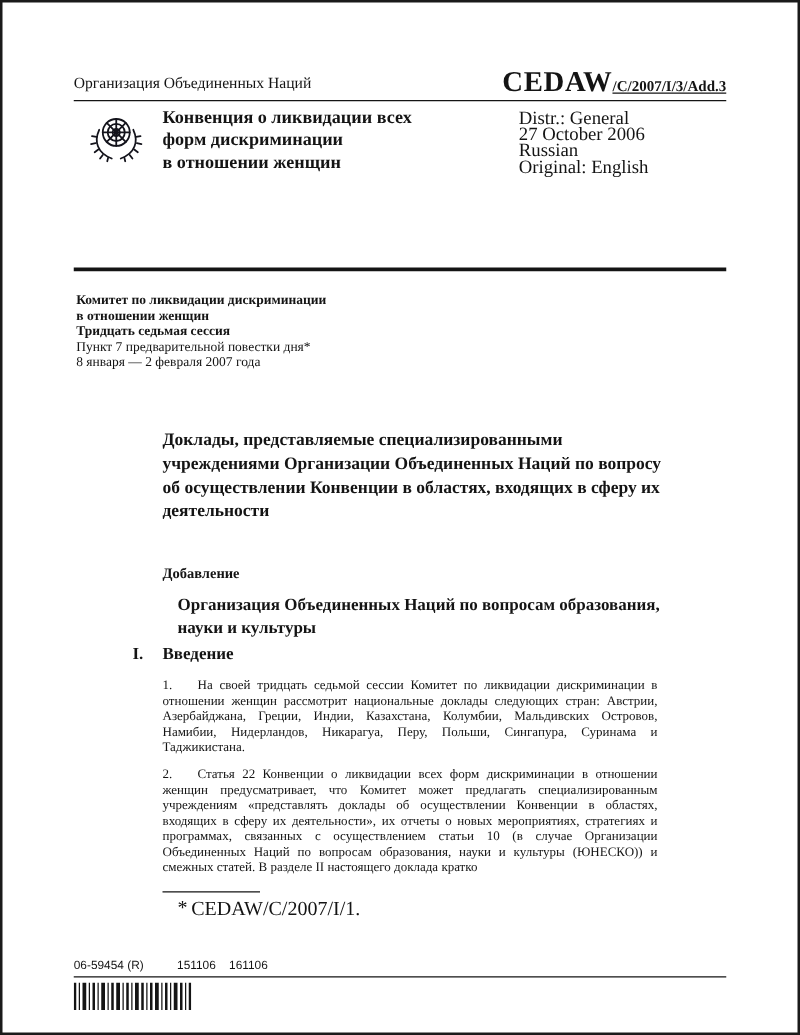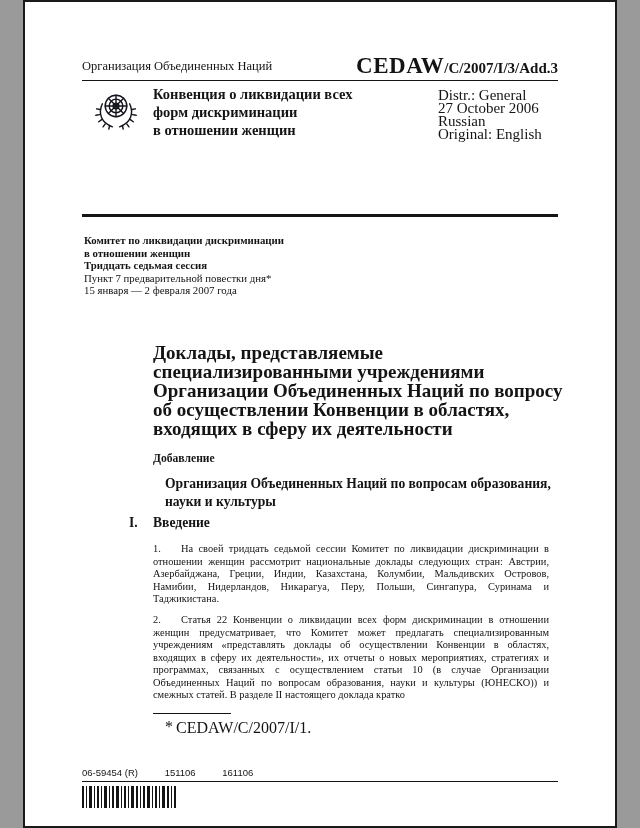--- a/index.html
+++ b/index.html
@@ -1,55 +1,55 @@
 <!DOCTYPE html>
 <html><head>
 <meta charset="utf-8">
 <style>
   * { margin:0; padding:0; box-sizing:border-box; }
   html,body { background:#9a9a9a; }
   .page {
     position:relative;
-    width:594px; height:828px;
+    width:640px; height:828px;
     margin:0 auto;
     background:#ffffff;
     border:2px solid #1a1a1a;
     font-family:"Liberation Serif", serif;
     color:#141414;
     overflow:hidden;
   }
   .rule { position:absolute; background:#141414; }
   .thin-rule  { left:57px; right:57px; top:78px;  height:1px; }
   .thick-rule { left:57px; right:57px; top:212px; height:2.5px; }
 
   .top-row {
     position:absolute; left:57px; right:57px; top:46px; height:31px;
     display:flex; justify-content:space-between; align-items:flex-end;
   }
   .org-name { font-size:12.5px; padding-bottom:5px; }
   .doc-symbol { white-space:nowrap; }
   .symbol-main { font-size:23px; font-weight:bold; letter-spacing:0.5px; }
-  .symbol-suffix { font-size:15px; font-weight:bold; }
+  .symbol-suffix { font-size:12px; font-weight:bold;text-decoration:underline; }
 
   .emblem { position:absolute; left:68px; top:86px; width:46px; height:46px; }
 
   .convention-title {
     position:absolute; left:128px; top:83px; width:270px;
     font-size:14.5px; font-weight:bold; line-height:18px;
     white-space:pre-line;
   }
   .distr-block { position:absolute; left:413px; top:87px; font-size:15px; line-height:13px; }
 
   .committee { position:absolute; left:59px; top:232px; font-size:10.8px; line-height:12.6px; }
   .committee .b { font-weight:bold; }
   .prewrap { white-space:pre-line; }
 
   .doc-title {
     position:absolute; left:128px; top:341px; width:414px;
-    font-size:19px; font-weight:bold; line-height:19px;
+    font-size:14px; font-weight:bold; line-height:19px;
   }
   .note-label     { position:absolute; left:128px; top:426px; font-size:11.6px; font-weight:bold; }
   .addendum-label { position:absolute; left:128px; top:450px; font-size:11.6px; font-weight:bold; }
   .agency-title {
     position:absolute; left:140px; top:473px; width:392px;
     font-size:13.6px; font-weight:bold; line-height:18px;
   }
   .section-heading { position:absolute; left:104px; top:513px; font-size:13.6px; font-weight:bold; }
   .sec-num { display:inline-block; width:24px; }
 
@@ -63,21 +63,21 @@
 
   .footnote-rule { position:absolute; left:128px; top:711px; width:78px; height:1px; background:#141414; }
   .footnote { position:absolute; left:140px; top:717px; font-size:16px; }
   .fn-marker { position:relative; top:-1px; margin-right:3px; }
 
   .footer-text {
     position:absolute; left:57px; top:765px;
     font-family:"Liberation Sans", sans-serif; font-size:9.5px;
   }
   .footer-text .gap1 { margin-left:24px; }
-  .footer-text .gap2 { margin-left:24px; }
+  .footer-text .gap2 { margin-left:8px; }
   .footer-rule { left:57px; right:57px; top:779px; height:1px; }
   .barcode { position:absolute; left:57px; top:784px; }
 </style>
 </head>
 <body>
 
 <div class="page">
 
   <header class="top-row">
     <span class="org-name">Организация Объединенных Наций</span>
@@ -112,21 +112,21 @@
     <div>Original: English</div>
   </div>
 
   <div class="rule thick-rule"></div>
 
   <section class="committee">
     <div class="b prewrap">Комитет по ликвидации дискриминации
 в отношении женщин</div>
     <div class="b">Тридцать седьмая сессия</div>
     <div>Пункт 7 предварительной повестки дня*</div>
-    <div>15 января — 2 февраля 2007 года</div>
+    <div>8 января — 2 февраля 2007 года</div>
   </section>
 
   <h2 class="doc-title">Доклады, представляемые специализированными учреждениями Организации Объединенных Наций по вопросу об осуществлении Конвенции в областях, входящих в сферу их деятельности</h2>
   <h3 class="addendum-label">Добавление</h3>
   <h2 class="agency-title">Организация Объединенных Наций по вопросам образования, науки и культуры</h2>
 
   <div class="section-heading">
     <span class="sec-num">I.</span><span>Введение</span>
   </div>
 

